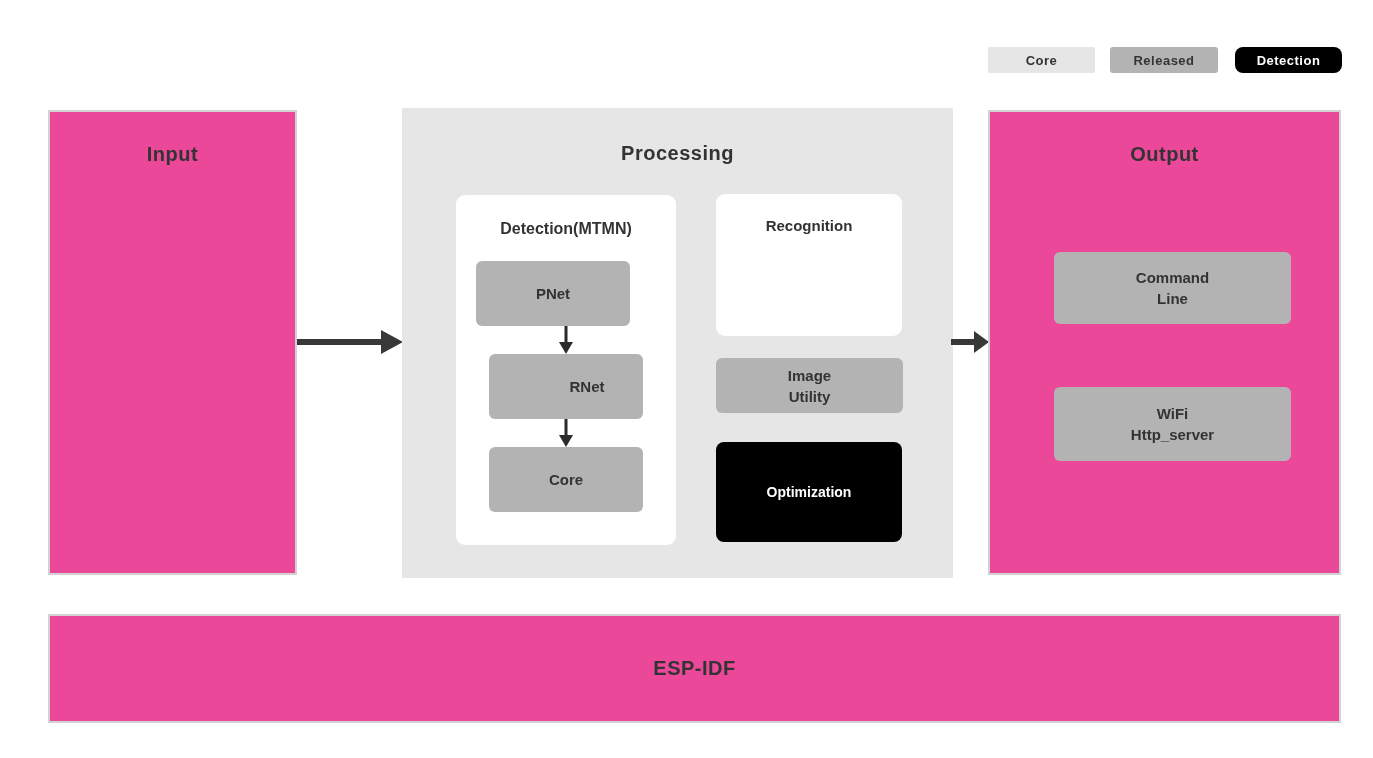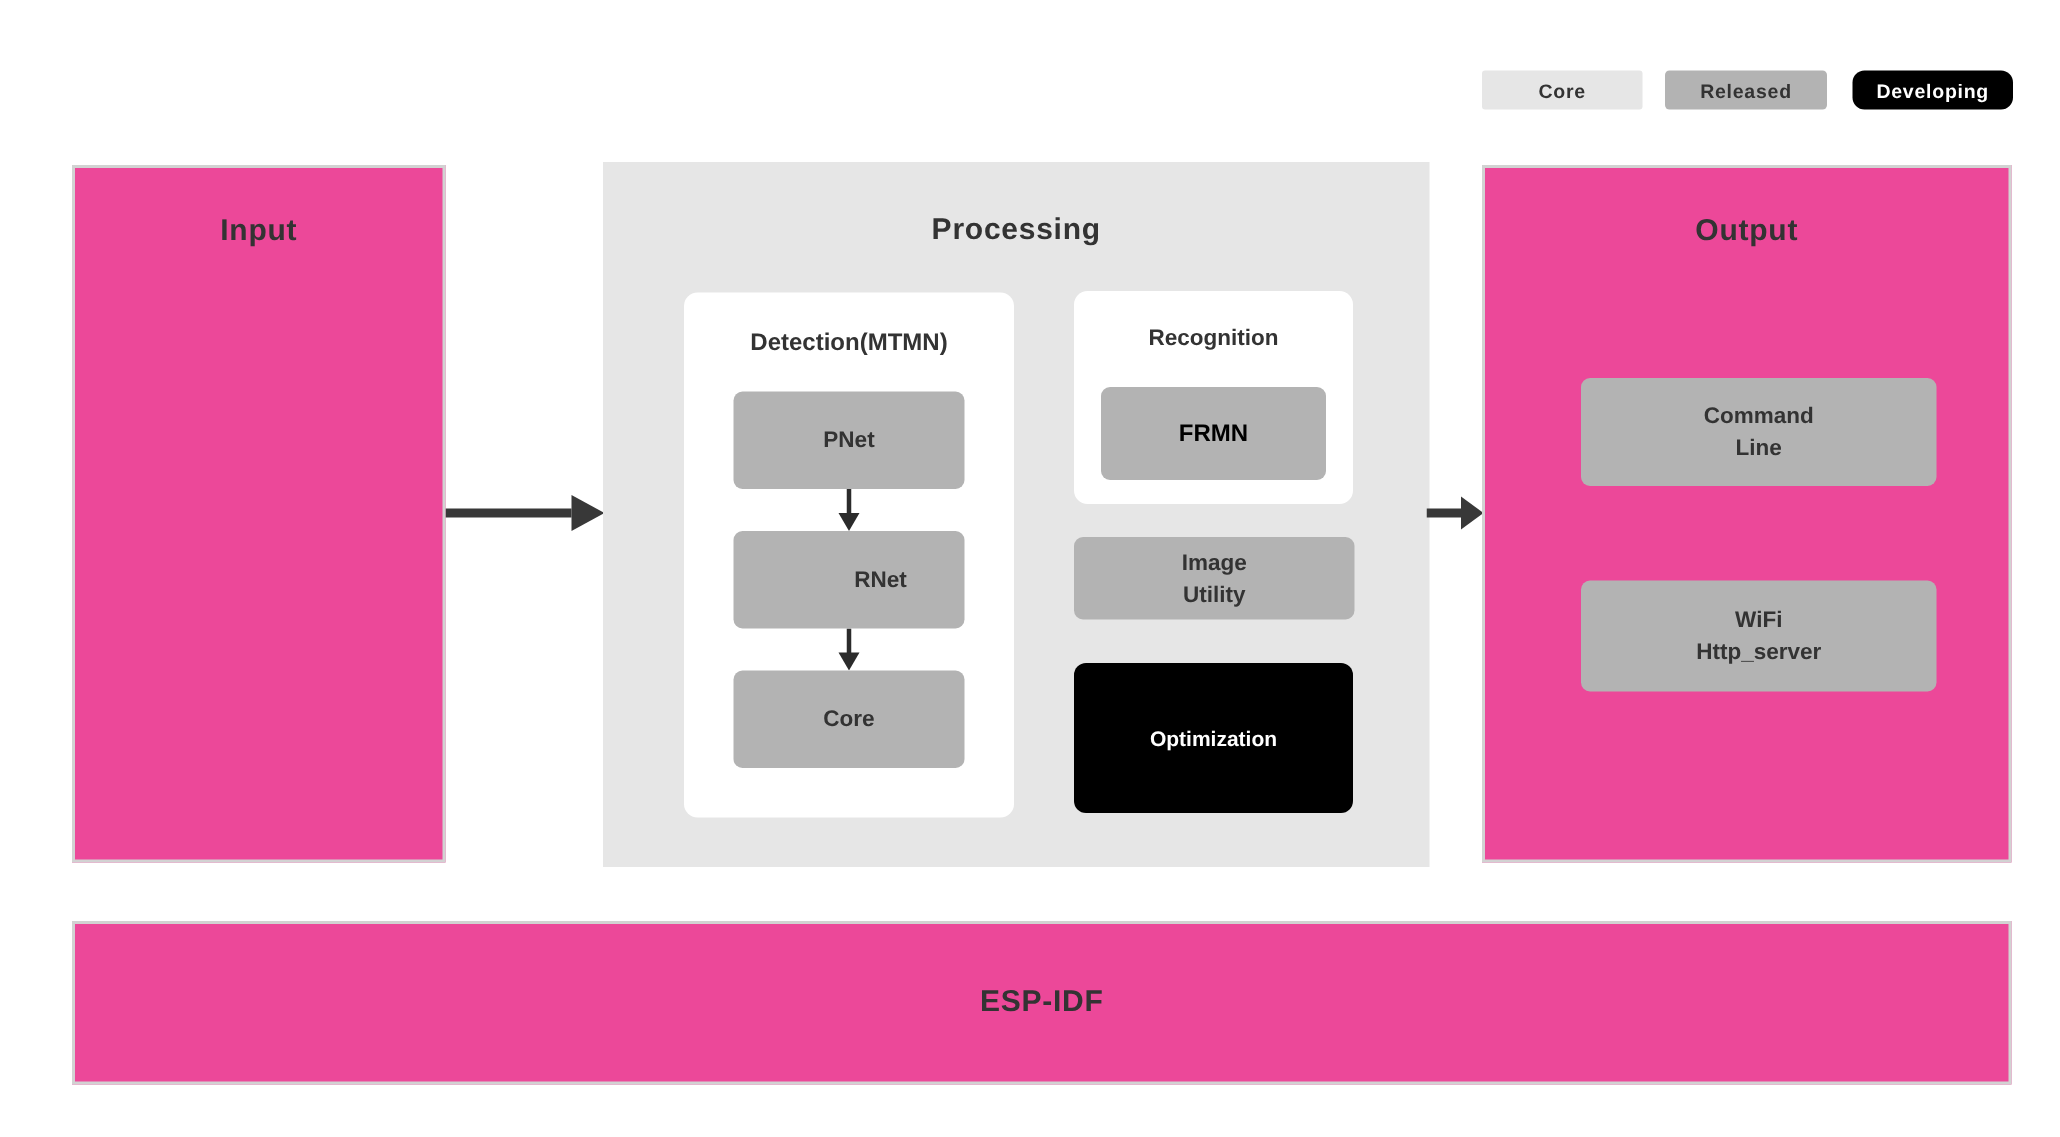--- a/index.html
+++ b/index.html
@@ -87,21 +87,21 @@
     justify-content: center;
     text-align: center;
     font-size: 15px;
     font-weight: bold;
     color: #333333;
     white-space: pre-line;
     line-height: 21px;
     box-sizing: border-box;
   }
   .node-camera   { left: 30px;  top: 201px; width: 185px; height: 57px; }
-  .node-pnet     { left: 33px;  top: 66px;  width: 154px; height: 65px; }
+  .node-pnet     { left: 20px;  top: 66px;  width: 154px; height: 65px; }
   .node-rnet     { left: 33px;  top: 159px; width: 154px; height: 65px; padding-left: 42px; }
   .node-onet     { left: 33px;  top: 252px; width: 154px; height: 65px; }
   .node-frmn     { left: 18px;  top: 64px;  width: 150px; height: 62px; color: #000000; font-size: 16px; }
   .node-imgutil  { left: 314px; top: 250px; width: 187px; height: 55px; }
   .node-optimize { left: 314px; top: 334px; width: 186px; height: 100px;
                    background: #000000; color: #ffffff; font-size: 14px; border-radius: 8px; }
   .node-cmdline  { left: 64px;  top: 140px; width: 237px; height: 72px; }
   .node-wifi     { left: 64px;  top: 275px; width: 237px; height: 74px; }
 
   
@@ -112,21 +112,21 @@
   .varrow-2 { left: 102px; top: 224px; }
   .arrow svg { display: block; }
 </style>
 </head>
 <body>
 
 <div class="canvas">
 
   <div class="legend-item legend-core">Core</div>
   <div class="legend-item legend-released">Released</div>
-  <div class="legend-item legend-developing">Developing</div>
+  <div class="legend-item legend-developing">Detection</div>
 
   <div class="panel panel-input">
     <div class="panel-title">Input</div>
   </div>
 
   <div class="arrow arrow-1">
     <svg width="106" height="30" viewBox="0 0 106 30" xmlns="http://www.w3.org/2000/svg">
       <rect x="0" y="12" width="84" height="6" fill="#383838"></rect>
       <polygon points="84,3 106,15 84,27" fill="#383838"></polygon>
     </svg>
@@ -149,21 +149,20 @@
         <svg width="16" height="28" viewBox="0 0 16 28" xmlns="http://www.w3.org/2000/svg">
           <rect x="6.5" y="0" width="3" height="17" fill="#2b2b2b"></rect>
           <polygon points="1,16 15,16 8,28" fill="#2b2b2b"></polygon>
         </svg>
       </div>
       <div class="node node-onet">Core</div>
     </div>
 
     <div class="group group-recognition">
       <div class="group-title">Recognition</div>
-      <div class="node node-frmn">FRMN</div>
     </div>
 
     <div class="node node-imgutil">Image
 Utility</div>
     <div class="node node-optimize">Optimization</div>
   </div>
 
   <div class="arrow arrow-2">
     <svg width="38" height="30" viewBox="0 0 38 30" xmlns="http://www.w3.org/2000/svg">
       <rect x="0" y="12" width="23" height="6" fill="#383838"></rect>

